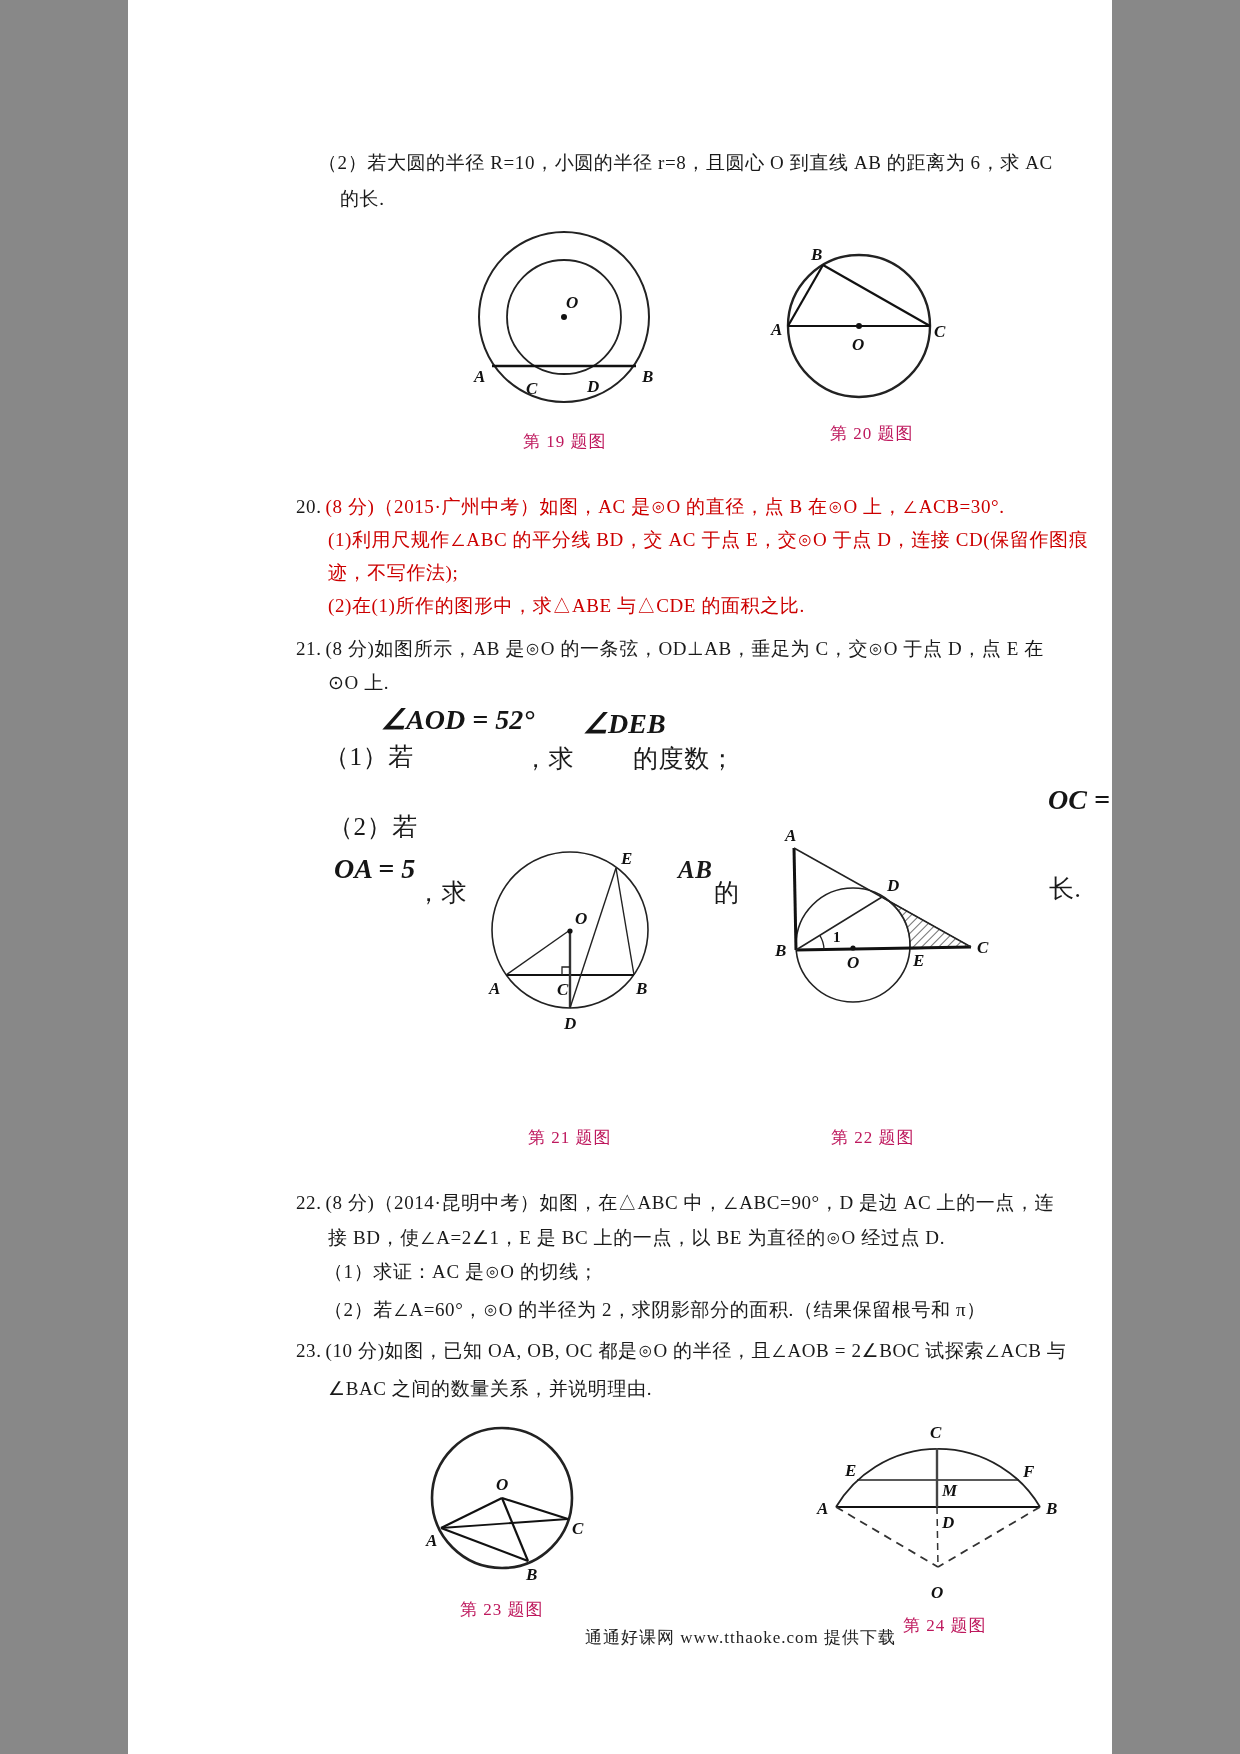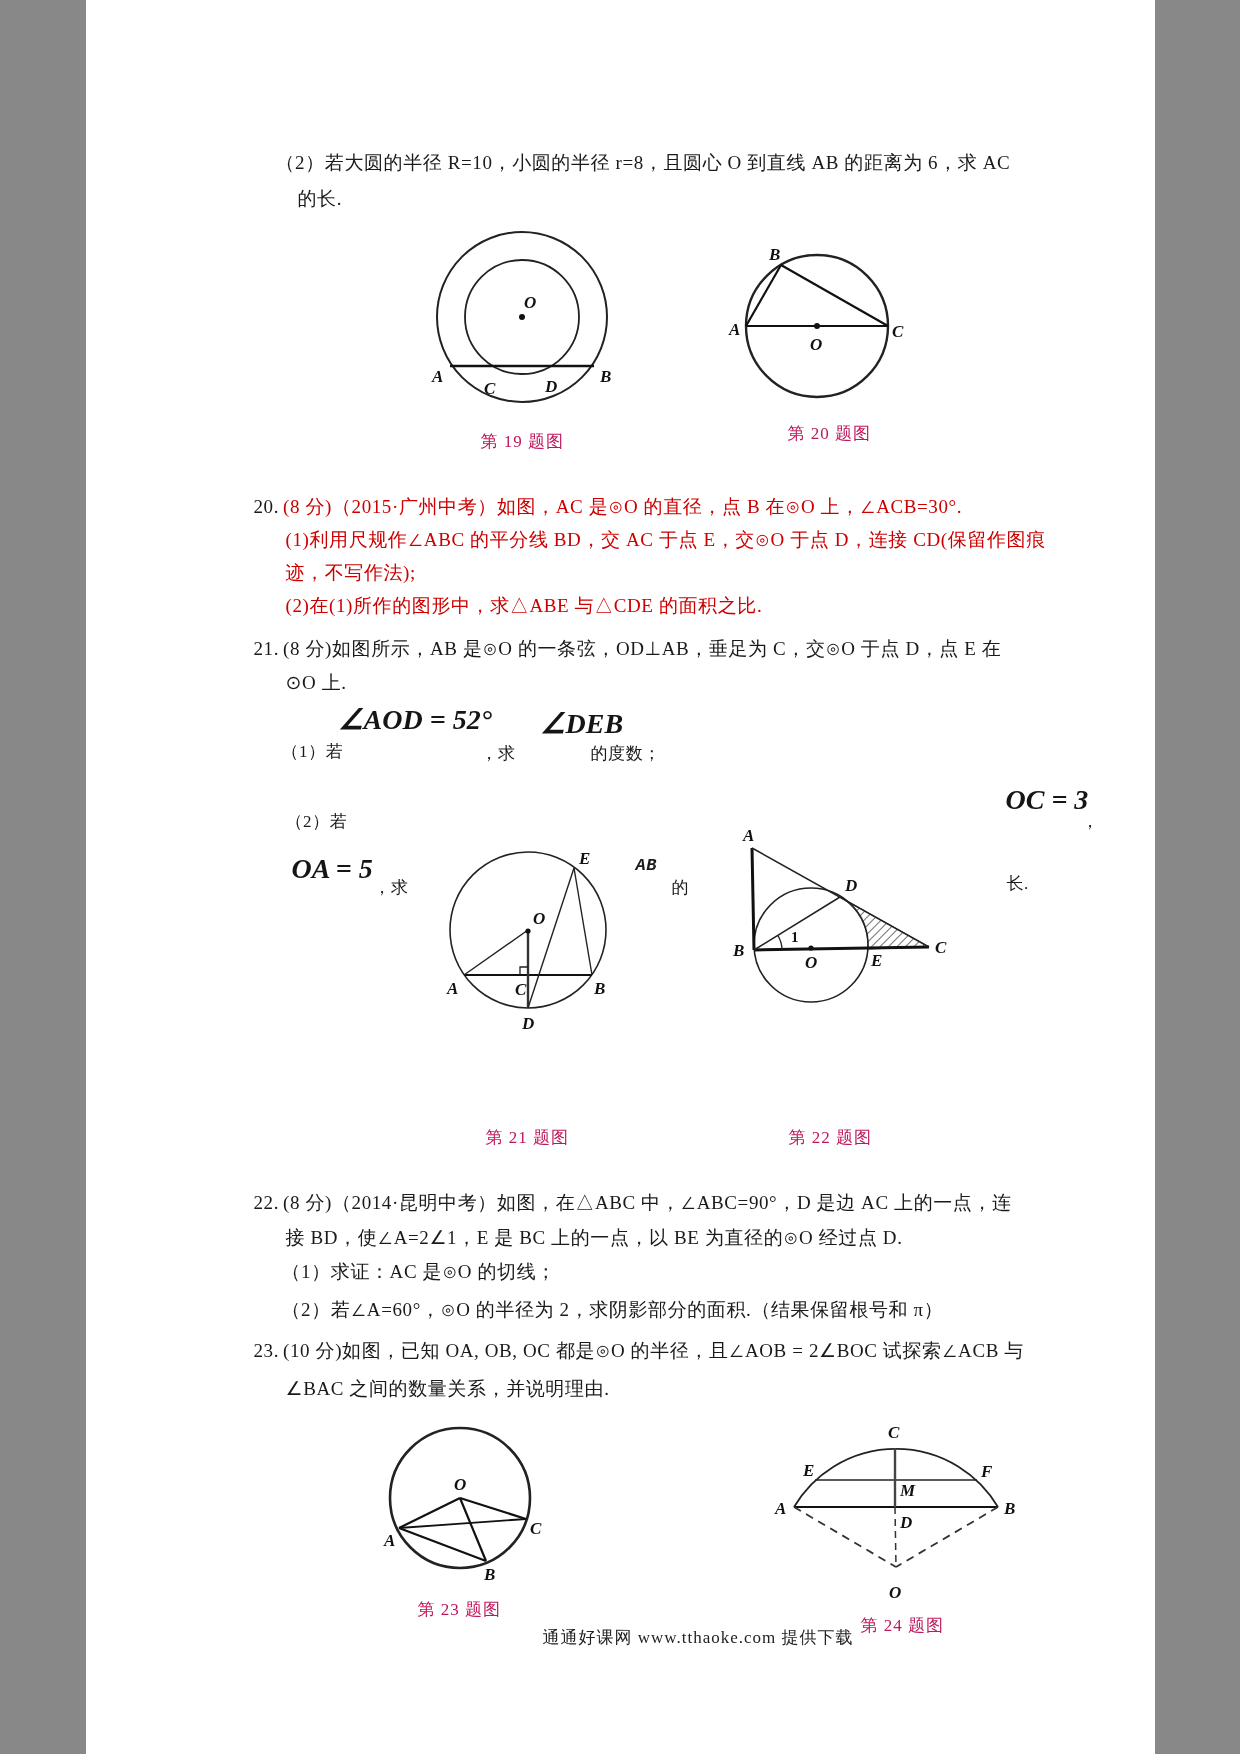--- a/index.html
+++ b/index.html
@@ -1,33 +1,33 @@
 <!DOCTYPE html>
 <html><head>
 <meta charset="utf-8">
 <style>
   html,body { margin:0; padding:0; background:#888; }
   .page {
-    position:relative; width:1069px; height:1754px; margin:0 auto;
+    position:relative; width:984px; height:1754px; margin:0 auto;
     background:#ffffff; overflow:hidden;
     font-family:"Liberation Serif", serif; color:#1a1a1a;
   }
   .tline {
     position:absolute; font-size:19px; line-height:26px;
     letter-spacing:0.6px; white-space:nowrap; color:#1a1a1a;
   }
   .red { color:#cc0000; }
   .num { color:#1a1a1a; margin-right:4px; }
   .eq  {
     position:absolute; white-space:nowrap;
     font-family:"Liberation Serif", serif; font-style:italic;
     font-size:28px; font-weight:600; color:#151515;
   }
-  .frag { position:absolute; white-space:nowrap; font-size:17px; letter-spacing:0.6px; }
-  .frag-math { font-style:italic; font-weight:600;font-family:Liberation Mono, monospace; }
+  .frag { position:absolute; white-space:nowrap; font-size:25px; letter-spacing:0.6px; }
+  .frag-math { font-style:italic; font-weight:600; }
   .cap {
     position:absolute; font-size:17px; letter-spacing:1px; color:#be185d;
     white-space:nowrap;
   }
   .footer {
     position:absolute; font-size:17px; letter-spacing:1px; color:#222;
     white-space:nowrap;
   }
   svg.fig { position:absolute; overflow:visible; }
   svg.fig text {

